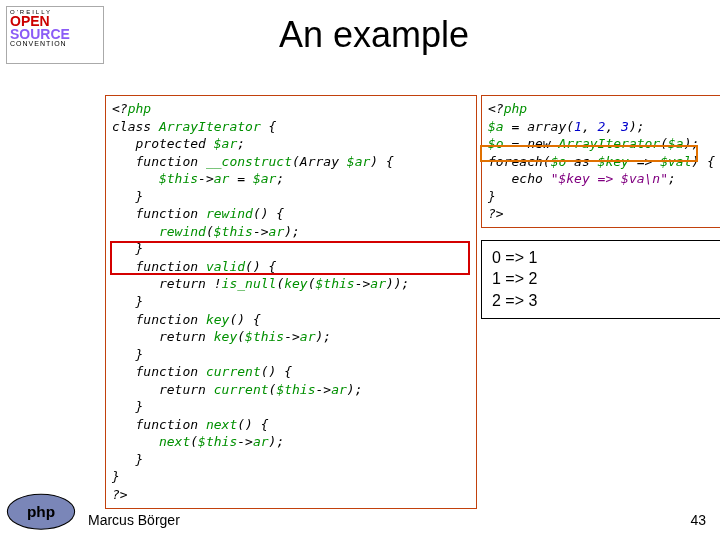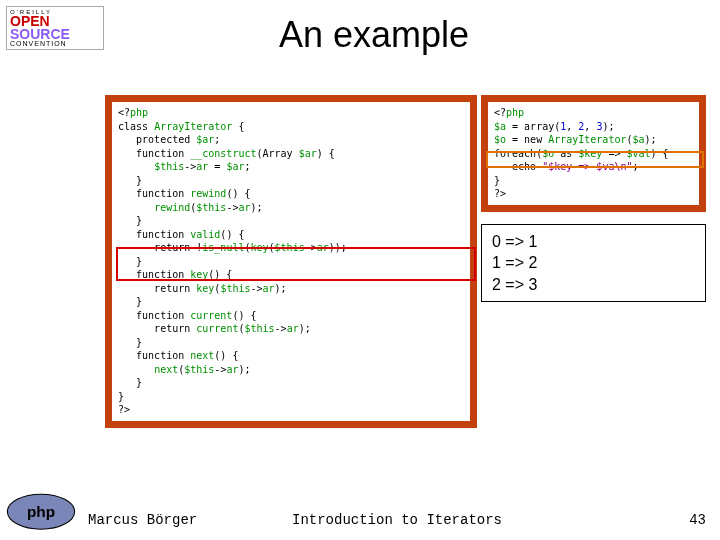--- a/index.html
+++ b/index.html
@@ -9,21 +9,21 @@
     background: #fff;
     font-family: Verdana, Arial, sans-serif;
     position: relative;
     overflow: hidden;
   }
   .logo {
     position: absolute;
     top: 6px;
     left: 6px;
     width: 98px;
-    height: 44px;
+    height: 58px;
     border: 1px solid #aaa;
     background: #fff;
     font-size: 7px;
     padding: 2px 3px;
     line-height: 1;
   }
   .logo .oreilly { color: #000; letter-spacing: 2px; font-size: 6px; }
   .logo .open { color: #c00; font-weight: bold; font-size: 14px; line-height: 0.9; }
   .logo .source { color: #8b5cf6; font-weight: bold; font-size: 14px; line-height: 0.9; }
   .logo .conv { color: #000; letter-spacing: 1px; font-size: 7px; }
@@ -37,27 +37,28 @@
   }
   .content {
     position: absolute;
     top: 95px;
     left: 105px;
     right: 14px;
     display: flex;
     gap: 4px;
   }
   .codebox {
-    border: 7px solid #c2410c;
+    border: 1px solid #c2410c;
     font-family: "Lucida Console", Monaco, monospace;
-    font-size: 10px;
+    font-size: 13px;
     line-height: 1.35;
     padding: 4px 6px;
     white-space: pre;
     position: relative;
+    font-style: italic;
   }
   .left-box { flex: 0 0 372px; }
   .right-col { flex: 1; display: flex; flex-direction: column; gap: 12px; }
   .right-box1 { }
   .right-box2 {
     border: 1px solid #000;
     font-family: Verdana, sans-serif;
     font-size: 16px;
     line-height: 1.35;
     padding: 6px 10px;
@@ -85,21 +86,21 @@
   }
   .php-logo svg { width: 100%; height: 100%; }
   .footer {
     position: absolute;
     bottom: 12px;
     left: 88px;
     right: 14px;
     display: flex;
     justify-content: space-between;
     font-size: 14px;
-    font-family: Liberation Mono, monospace;
+    font-family: Liberation Sans, sans-serif;
     align-items: center;
   }
   .footer .mid { position: absolute; left: 50%; transform: translateX(-50%); }
 </style>
 </head>
 <body>
 
 <div class="logo">
   <div class="oreilly">O'REILLY</div>
   <div class="open">OPEN</div>
@@ -150,15 +151,14 @@
 
 <div class="php-logo">
   <svg viewBox="0 0 100 55">
     <ellipse cx="50" cy="27" rx="48" ry="25" fill="#7a86b8" stroke="#000" stroke-width="1.5"></ellipse>
     <text x="50" y="35" font-family="Arial" font-size="22" font-weight="bold" fill="#000" text-anchor="middle">php</text>
   </svg>
 </div>
 
 <div class="footer">
   <span>Marcus Börger</span>
-  <span class="mid">Introduction to Iterators</span>
   <span>43</span>
 </div>
 
 </body></html>

